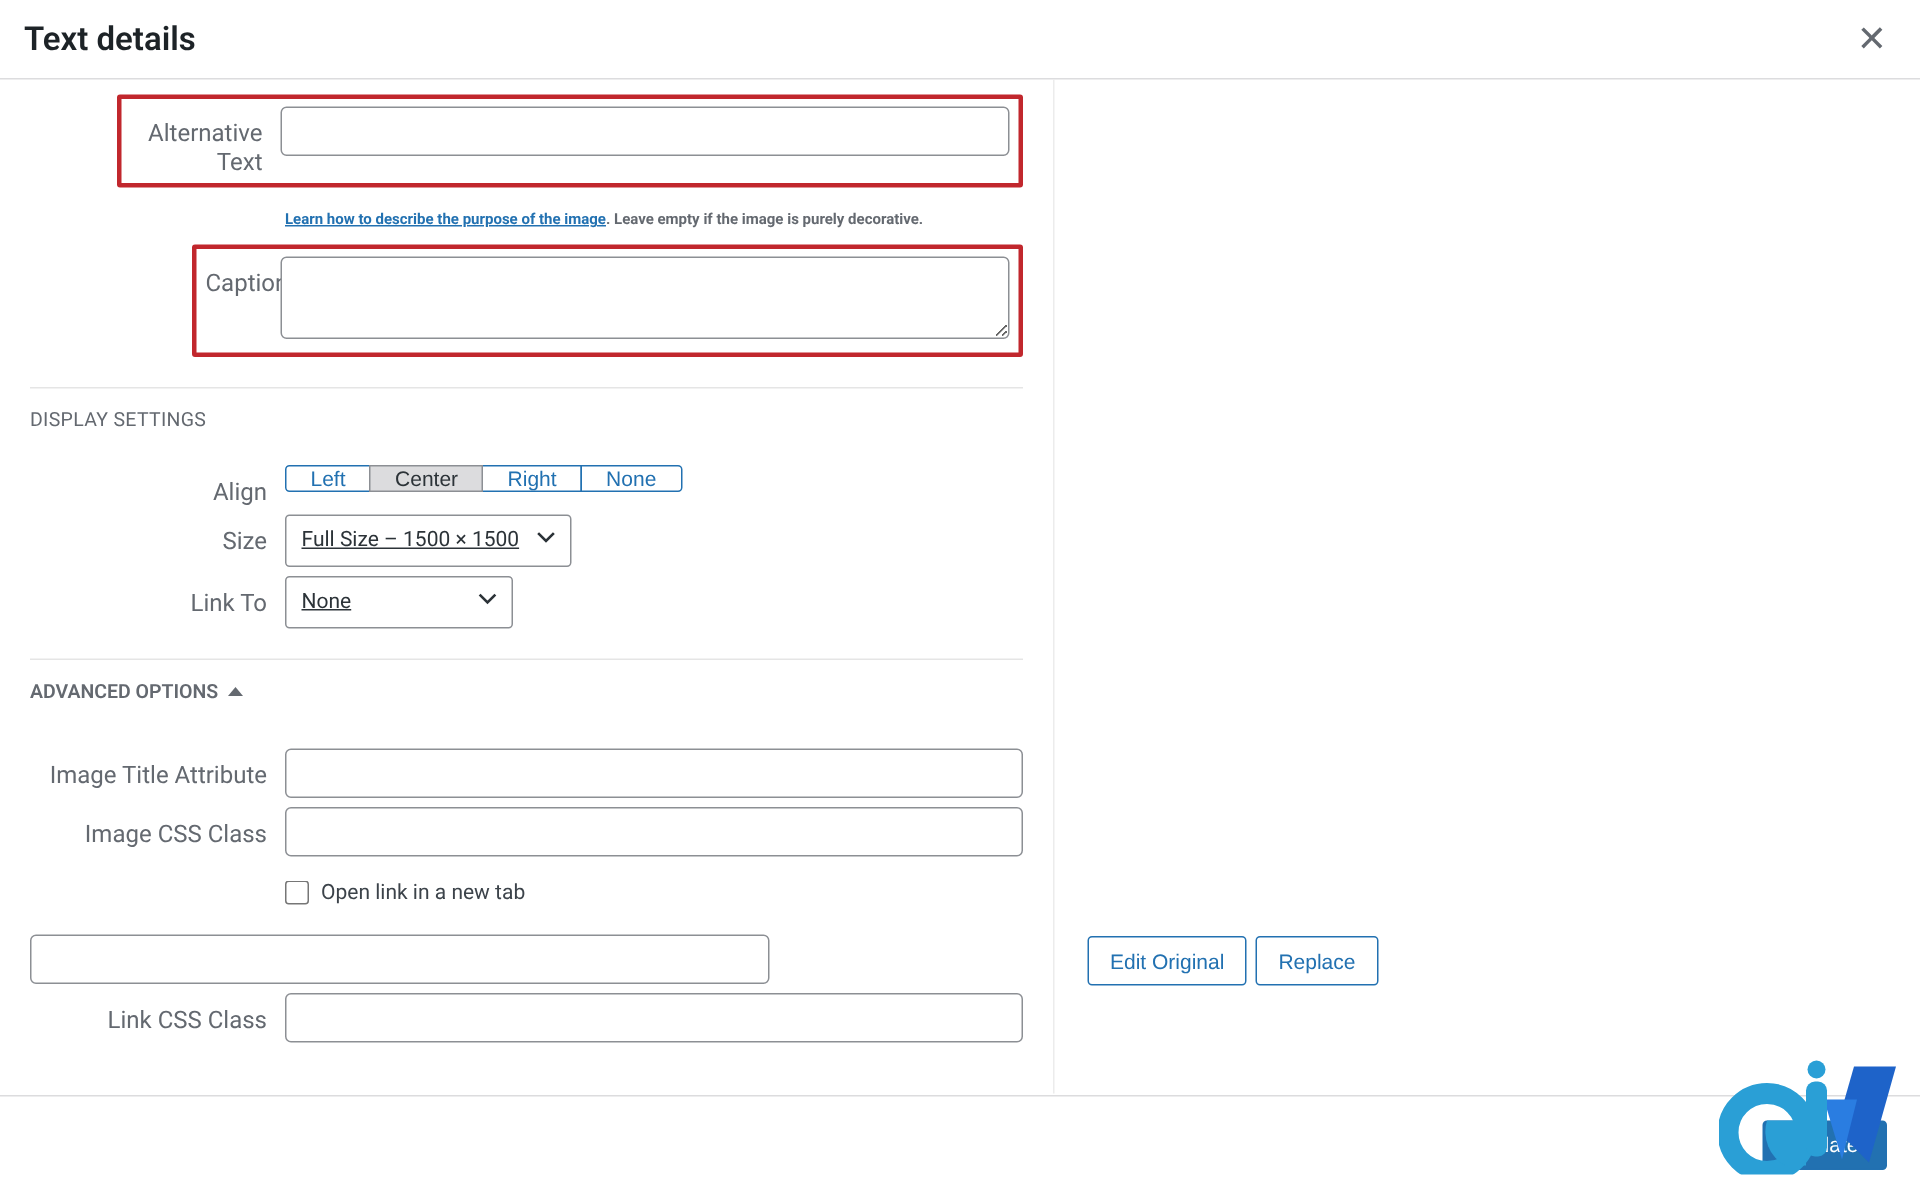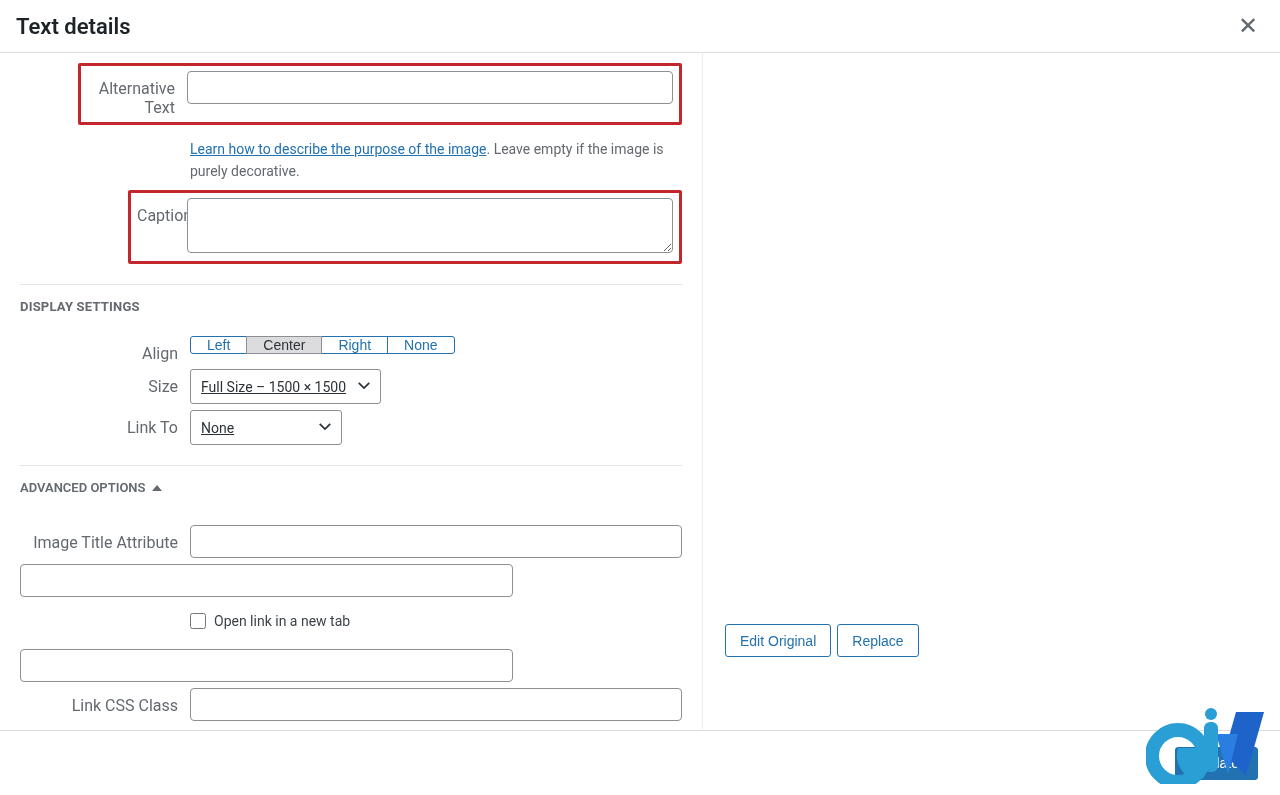--- a/index.html
+++ b/index.html
@@ -78,34 +78,35 @@
   height: 55px;
   border: 1px solid #8c8f94;
   border-radius: 4px;
   padding: 4px 8px;
   font-size: 14px;
   resize: both;
   background: #fff;
 }
 .help-text {
   color: #646970;
-  font-size: 14px;
+  font-size: 10px;
   margin-top: 8px;
   line-height: 1.55;
+  font-weight: bold;
 }
 .help-text a { color: #2271b1; text-decoration: underline; }
 .highlight-red {
   border: 3px solid #c1272d;
   border-radius: 2px;
   padding: 5px 6px;
 }
 .hr { border-top: 1px solid #e5e5e5; margin: 20px 0 14px 0; }
 .section-title {
   font-size: 13px;
-  font-weight: 700;
+  font-weight: 400;
   color: #646970;
   margin-bottom: 22px;
   letter-spacing: 0.2px;
 }
 .seg-group { display: flex; }
 .seg-btn {
   border: 1px solid #2271b1;
   background: #fff;
   color: #2271b1;
   height: 18px;
@@ -306,20 +307,21 @@
     </div>
 
     <div style="height:24px;"></div>
 
     <div class="field-row">
       <div class="field-label">Image Title Attribute</div>
       <div class="field-ctrl"><input type="text" class="txt" value="" style=""></div>
     </div>
 
     <div class="field-row">
+      <div class="field-label">Image CSS Class</div>
       <div class="field-ctrl"><input type="text" class="txt" value="" style=""></div>
     </div>
 
     <div class="field-row">
       <div class="field-label"></div>
       <div class="field-ctrl">
         <div class="cb-row">
           <input type="checkbox" style="">
           <span>Open link in a new tab</span>
         </div>

